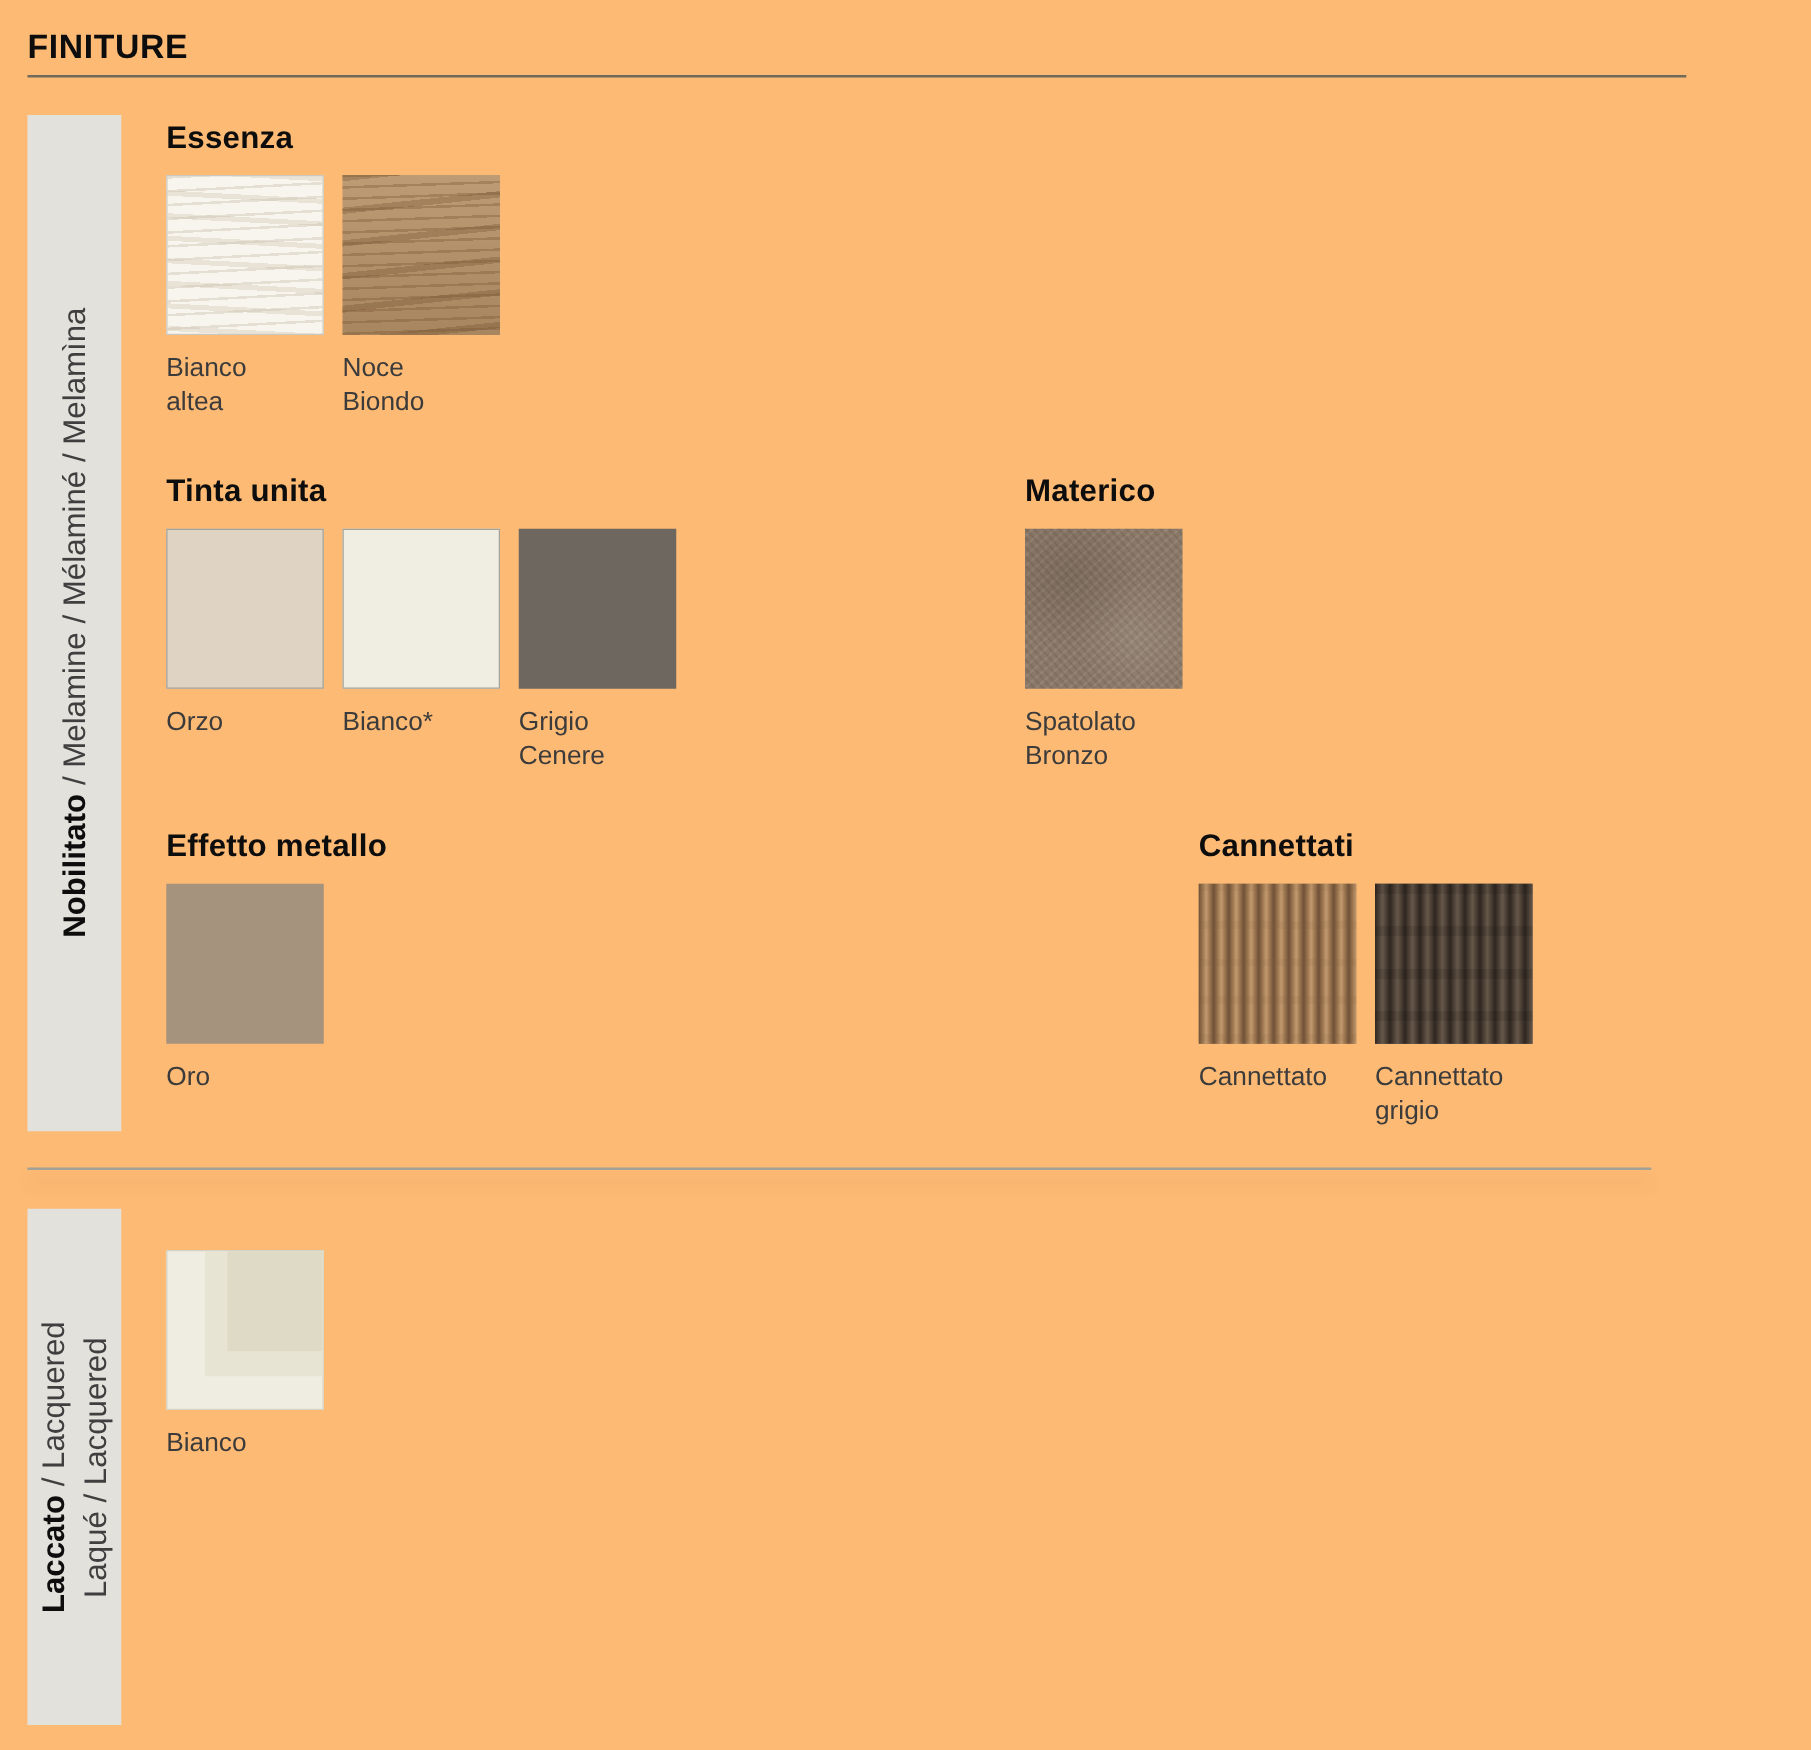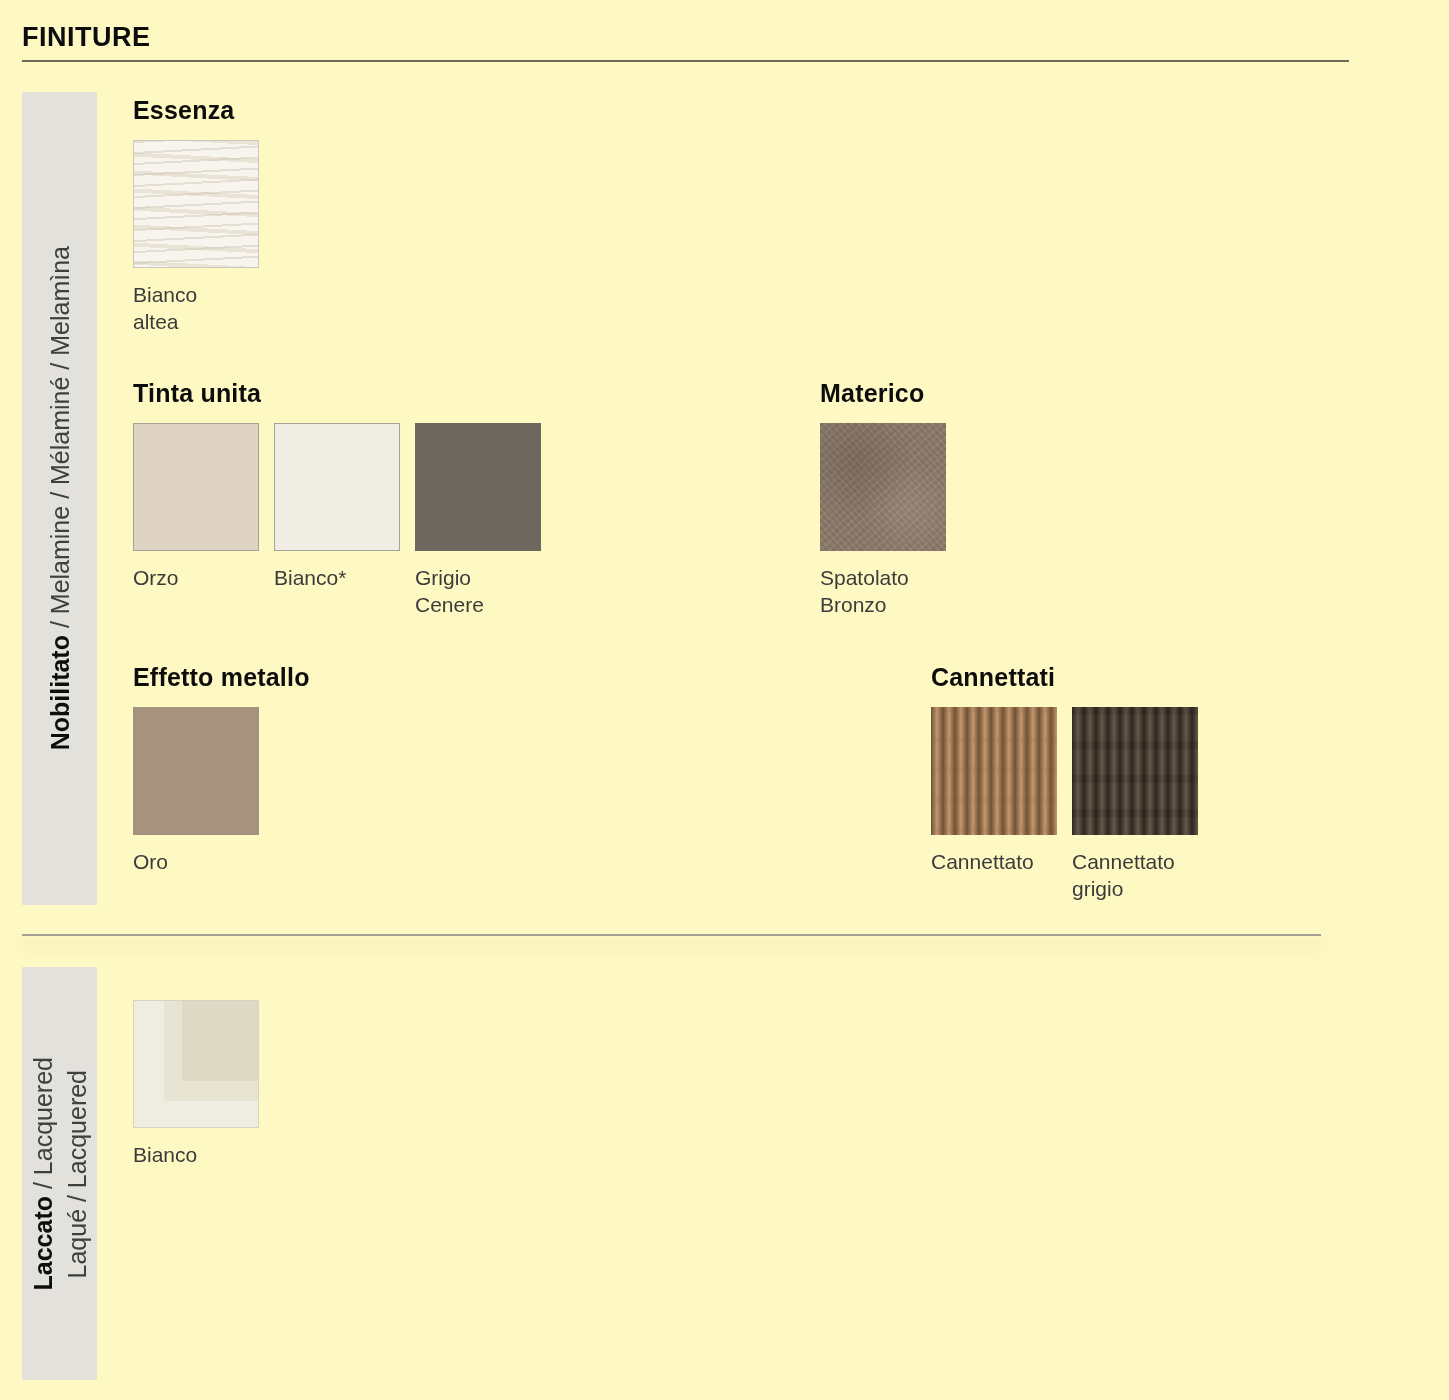--- a/index.html
+++ b/index.html
@@ -1,17 +1,17 @@
 <!DOCTYPE html>
 <html><head>
 <meta charset="utf-8">
 <style>
   html,body{margin:0;padding:0;background:#ffffff;}
   body{font-family:"Liberation Sans",sans-serif;-webkit-font-smoothing:antialiased;}
-  #page{position:relative;width:1449px;height:1400px;background:#fef9c3;overflow:hidden;}
+  #page{position:relative;width:1449px;height:1400px;background:#fdba74;overflow:hidden;}
 
   .page-title{position:absolute;left:22px;top:4px;font-size:27px;font-weight:bold;
     color:#0d0d0d;letter-spacing:0.5px;}
 
   .rule-top{position:absolute;left:22px;top:60px;width:1327px;height:2px;}
   .rule-mid{position:absolute;left:22px;top:934px;width:1299px;height:2px;
     box-shadow:0 10px 12px rgba(105,100,85,0.22);}
 
   .sidebar{position:absolute;left:22px;width:75px;display:flex;align-items:center;justify-content:center;}
   #sidebar-nobilitato{top:92px;height:813px;}
@@ -25,21 +25,21 @@
   .title-rest{font-weight:normal;color:#6e6e6e;}
   .row{display:flex;gap:15px;}
   .card{width:126px;}
   .sw{width:126px;height:128px;box-sizing:border-box;position:relative;}
   .sw-label{margin-top:13px;font-size:21px;line-height:27px;color:#3b3b3b;white-space:pre-line;}
 
   #group-essenza{left:133px;top:95px;}
   #group-tinta{left:133px;top:378px;}
   #group-materico{left:820px;top:378px;}
   #group-metallo{left:133px;top:662px;}
-  #group-cannettati{left:919px;top:662px;padding-left:12px;}
+  #group-cannettati{left:947px;top:662px;padding-left:12px;}
   #group-lucido{left:133px;top:1000px;}
   #group-lucido .group-title{margin-bottom:23px;}
 
   .sw-border{border:1px solid #A5A299;}
 
   .sw-wood-light{border:1px solid #CBC8BD;
     background-image:
       repeating-linear-gradient(177deg, rgba(201,190,170,0.40) 0px, rgba(201,190,170,0.40) 2px, rgba(255,255,255,0) 2px, rgba(255,255,255,0) 11px),
       repeating-linear-gradient(183deg, rgba(222,213,196,0.55) 0px, rgba(222,213,196,0.55) 4px, rgba(255,255,255,0) 4px, rgba(255,255,255,0) 18px);}
 
@@ -85,20 +85,25 @@
     </div>
   </div>
 
   <div class="group" id="group-essenza">
     <h3 class="group-title">Essenza</h3>
     <div class="row">
       <div class="card">
         <div class="sw sw-wood-light" style="background-color: rgb(247, 245, 238);"></div>
         <div class="sw-label">Bianco
 altea</div>
+      </div>
+      <div class="card">
+        <div class="sw sw-wood-brown" style="background-color: rgb(178, 142, 101);"></div>
+        <div class="sw-label">Noce
+Biondo</div>
       </div>
     </div>
   </div>
 
   <div class="group" id="group-tinta">
     <h3 class="group-title">Tinta unita</h3>
     <div class="row">
       <div class="card">
         <div class="sw sw-border" style="background-color: rgb(223, 212, 195);"></div>
         <div class="sw-label">Orzo</div>

